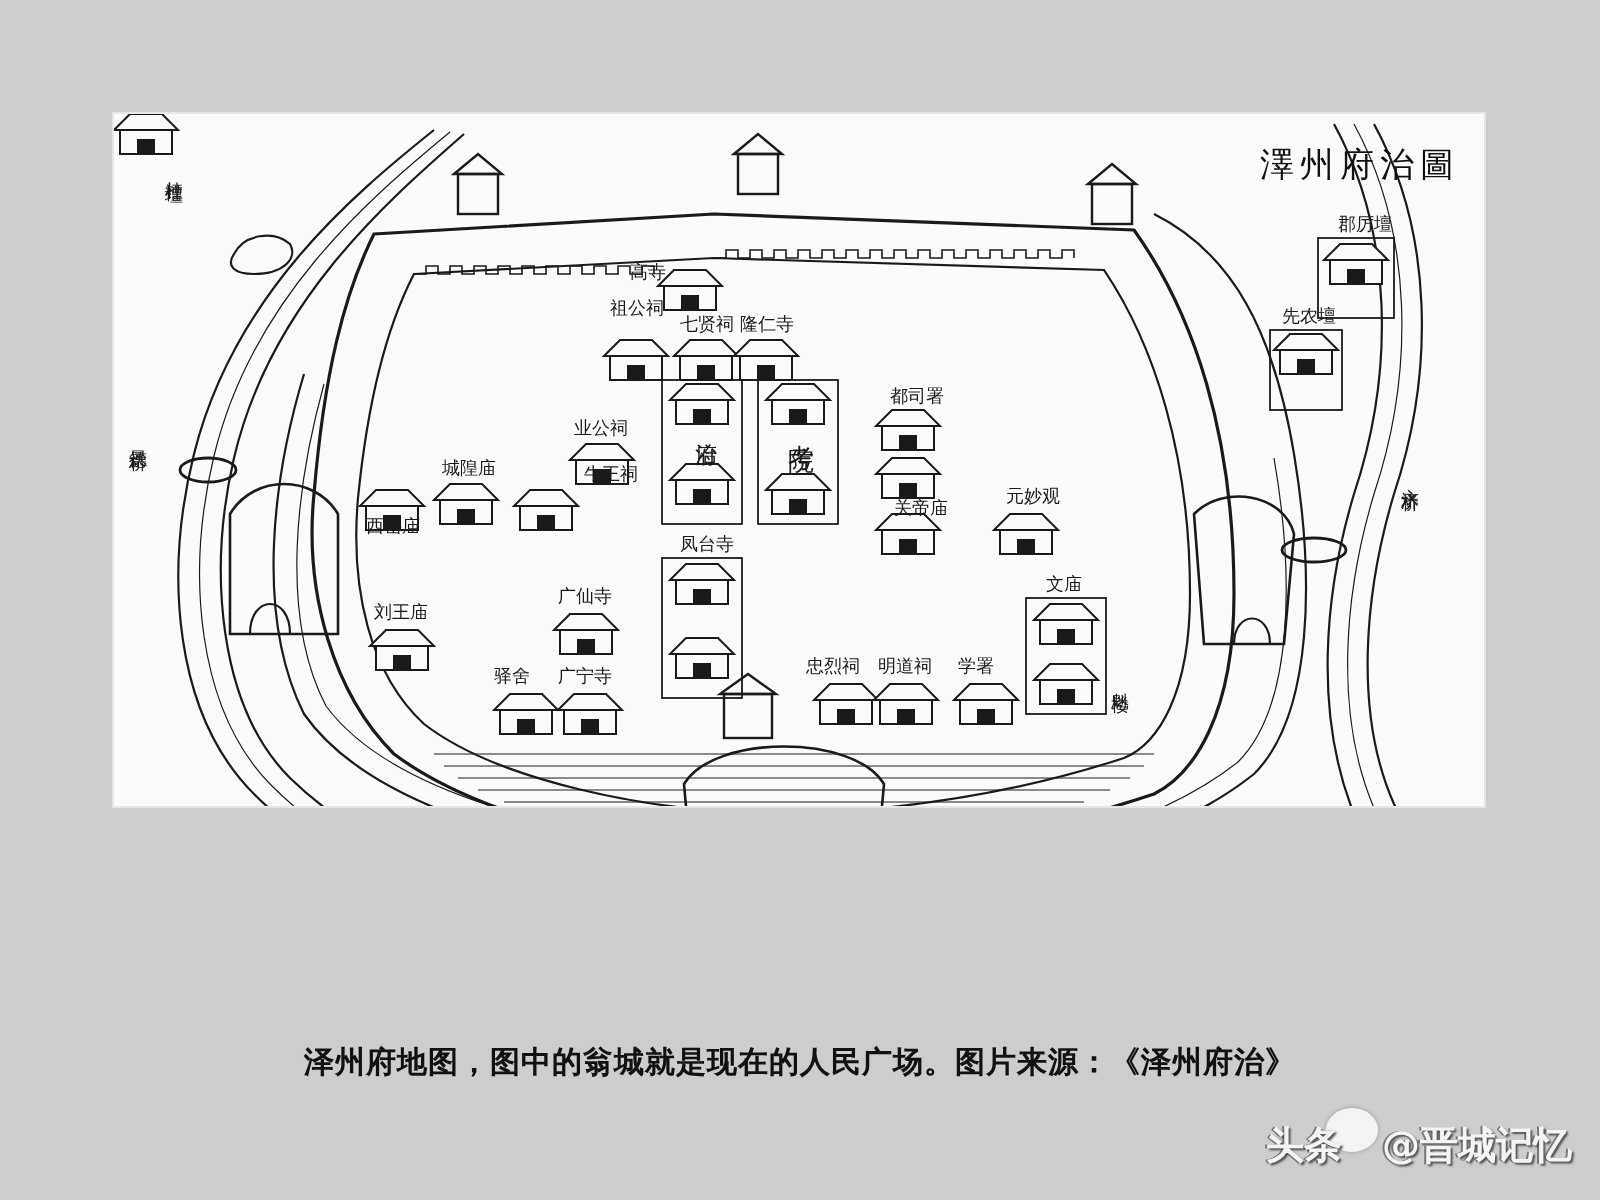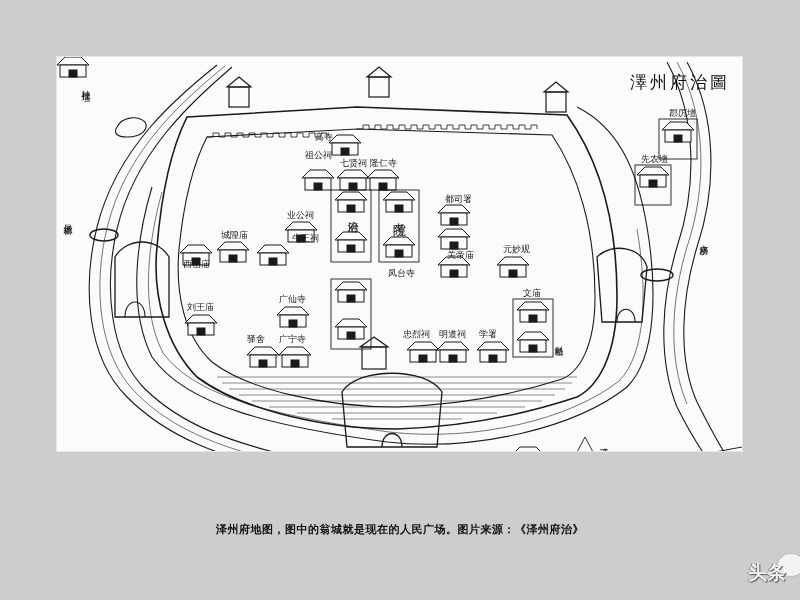--- a/index.html
+++ b/index.html
@@ -4,39 +4,39 @@
   <style>
     html, body { margin: 0; padding: 0; }
     body {
       width: 800px; height: 600px; overflow: hidden;
       background: #cdcdcd;
       font-family: "DejaVu Sans", sans-serif;
       position: relative;
     }
     .map-frame {
       position: absolute; left: 57px; top: 57px;
-      width: 685px; height: 394px;
+      width: 685px; height: 346px;
       background: #fbfbfb;
       box-shadow: 0 0 0 1px #e6e6e6;
       overflow: hidden;
     }
     .map-frame svg { position: absolute; left: 0; top: 0; }
     .map-label {
       position: absolute; font-family: "DejaVu Serif", serif;
       color: #1a1a1a; font-size: 9px; line-height: 1; white-space: nowrap;
     }
     .map-label.vertical { writing-mode: vertical-rl; letter-spacing: 1px; }
     .map-title {
       position: absolute; right: 12px; top: 14px;
       font-family: "DejaVu Serif", serif; font-size: 17px; color: #111;
       letter-spacing: 3px; white-space: nowrap;
     }
     .caption {
       position: absolute; left: 0; right: 0; top: 522px;
-      text-align: center; font-size: 11px; font-weight: bold; color: #111;
+      text-align: center; font-size: 15px; font-weight: bold; color: #111;
       letter-spacing: 0.5px;
     }
     .watermark {
       position: absolute; right: 14px; top: 560px;
       font-size: 19px; font-weight: bold; color: #f4f4f4;
       text-shadow: 1px 1px 1px #555, -1px 0 0 #777;
       display: flex; align-items: center; gap: 20px;
     }
     .watermark .wm-logo {
       position: absolute; left: 30px; top: -6px; width: 26px; height: 22px;
@@ -174,31 +174,32 @@
   <div class="map-label" style="left:283px;top:102px;">七贤祠</div>
   <div class="map-label" style="left:313px;top:102px;">隆仁寺</div>
   <div class="map-label vertical" style="left:290px;top:155px;font-size:11px;">府治</div>
   <div class="map-label vertical" style="left:336px;top:155px;font-size:13px;">考院</div>
   <div class="map-label" style="left:388px;top:138px;">都司署</div>
   <div class="map-label" style="left:390px;top:194px;">关帝庙</div>
   <div class="map-label" style="left:126px;top:176px;margin-top:27px;">西岳庙</div>
   <div class="map-label" style="left:164px;top:174px;">城隍庙</div>
   <div class="map-label" style="left:203px;top:177px;margin-left:32px;">牛王祠</div>
   <div class="map-label" style="left:230px;top:154px;">业公祠</div>
-  <div class="map-label" style="left:283px;top:212px;margin-left:48px;">凤台寺</div>
+  <div class="map-label" style="left:283px;top:212px;">凤台寺</div>
   <div class="map-label" style="left:222px;top:238px;">广仙寺</div>
   <div class="map-label" style="left:446px;top:188px;">元妙观</div>
   <div class="map-label" style="left:466px;top:232px;">文庙</div>
   <div class="map-label" style="left:130px;top:246px;">刘王庙</div>
   <div class="map-label" style="left:190px;top:278px;">驿舍</div>
   <div class="map-label" style="left:222px;top:278px;">广宁寺</div>
   <div class="map-label" style="left:346px;top:273px;">忠烈祠</div>
   <div class="map-label" style="left:382px;top:273px;">明道祠</div>
   <div class="map-label" style="left:422px;top:273px;text-align:right;">学署</div>
   <div class="map-label vertical" style="left:497px;top:282px;">魁楼</div>
 </div>
 
 <div class="caption">泽州府地图，图中的翁城就是现在的人民广场。图片来源：《泽州府治》</div>
 
 <div class="watermark">
   <div class="wm-logo"></div>
   <span>头条</span>
+  <span>@晋城记忆</span>
 </div>
 
 </body></html>

